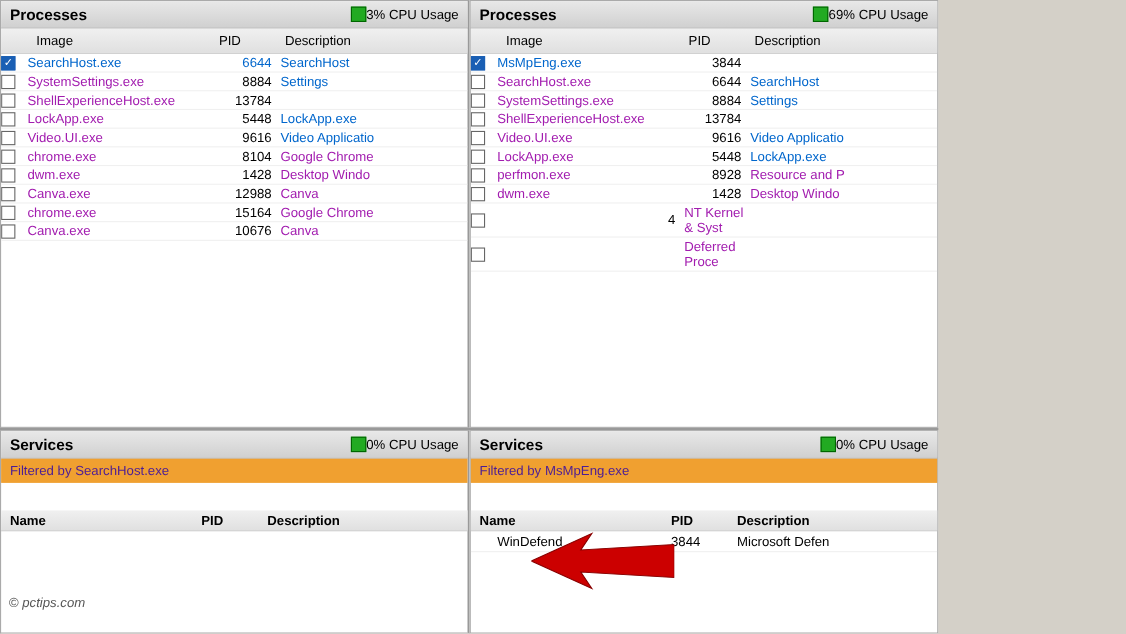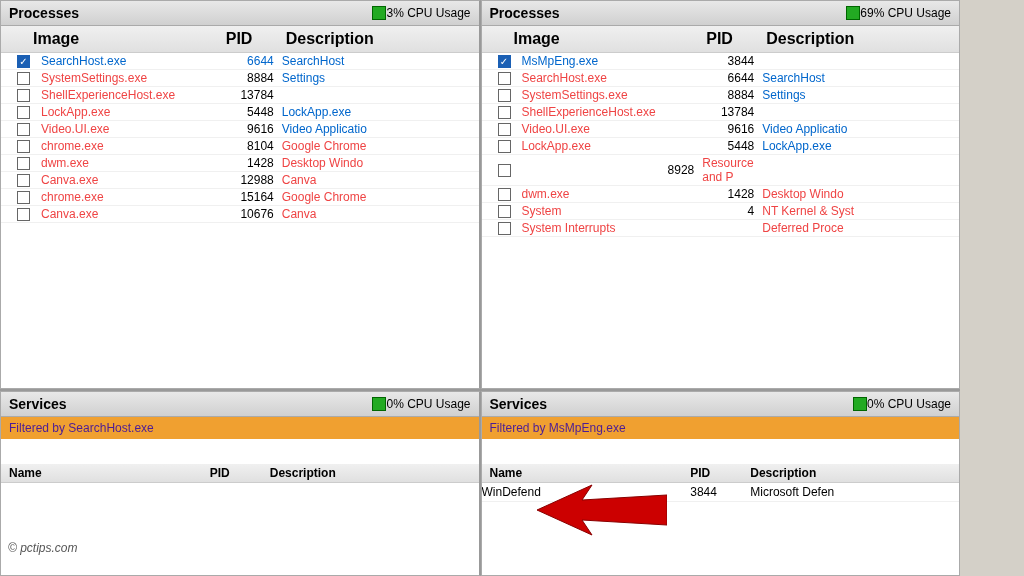--- a/index.html
+++ b/index.html
@@ -8,21 +8,21 @@
       font-size: 12px;
       background: #d4d0c8;
       width: 1024px;
       height: 576px;
       overflow: hidden;
       position: relative;
     }
     .main-container {
       display: flex;
       flex-direction: column;
-      width: 960px;
+      width: 853px;
       height: 576px;
     }
     .top-row {
       display: flex;
       flex: 1;
       border-bottom: 2px solid #999;
     }
     .bottom-row {
       display: flex;
       height: 185px;
@@ -62,31 +62,31 @@
       height: 14px;
       background: #22aa22;
       border: 1px solid #006600;
     }
     .table-header {
       display: grid;
       grid-template-columns: 24px 1fr 60px 1fr;
       background: linear-gradient(to bottom, #f0f0f0, #e0e0e0);
       border-bottom: 1px solid #ccc;
       padding: 2px 4px;
-      font-weight: bold;
-      font-size: 16px;
+      font-weight: normal;
+      font-size: 12px;
     }
     .table-body {
       overflow-y: auto;
       flex: 1;
     }
     .table-row {
       display: grid;
       grid-template-columns: 24px 1fr 60px 1fr;
-      padding: 1px 16px;
+      padding: 1px 0;
       border-bottom: 1px solid #f0f0f0;
       align-items: center;
     }
     .checkbox {
       width: 13px;
       height: 13px;
       border: 1px solid #666;
       background: #fff;
       display: flex;
       align-items: center;
@@ -99,21 +99,21 @@
     .checkbox.checked::after {
       content: '✓';
       color: #fff;
       font-size: 10px;
     }
     .link-blue {
       color: #0066cc;
       cursor: pointer;
     }
     .text-normal {
-      color: #ef4444;
+      color: #a21caf;
     }
     .pid-col {
       color: #0066cc;
       text-align: right;
       padding-right: 8px;
     }
     .pid-col-black {
       color: #000;
       text-align: right;
       padding-right: 8px;
@@ -147,21 +147,21 @@
       font-weight: bold;
       margin-top: 25px;
     }
     .services-table-body {
       flex: 1;
       overflow: hidden;
     }
     .services-row {
       display: grid;
       grid-template-columns: 1fr 60px 1fr;
-      padding: 2px 0;
+      padding: 2px 24px;
       border-bottom: 1px solid #f0f0f0;
     }
     .watermark {
       position: absolute;
       bottom: 21px;
       left: 8px;
       font-style: italic;
       color: #555;
       font-size: 12px;
     }
@@ -296,38 +296,37 @@
           <span class="link-blue">Video Applicatio</span>
         </div>
         <div class="table-row">
           <div class="checkbox"></div>
           <span class="text-normal">LockApp.exe</span>
           <span class="pid-col-black">5448</span>
           <span class="link-blue">LockApp.exe</span>
         </div>
         <div class="table-row">
           <div class="checkbox"></div>
+          <span class="text-normal">perfmon.exe</span>
           <span class="pid-col-black">8928</span>
           <span class="text-normal">Resource and P</span>
         </div>
         <div class="table-row">
           <div class="checkbox"></div>
           <span class="text-normal">dwm.exe</span>
           <span class="pid-col-black">1428</span>
           <span class="text-normal">Desktop Windo</span>
         </div>
         <div class="table-row">
           <div class="checkbox"></div>
-          <span class="text-normal">System</span>
           <span class="pid-col-black">4</span>
           <span class="text-normal">NT Kernel &amp; Syst</span>
         </div>
         <div class="table-row">
           <div class="checkbox"></div>
-          <span class="text-normal">System Interrupts</span>
           <span class="pid-col-black"></span>
           <span class="text-normal">Deferred Proce</span>
         </div>
       </div>
     </div>
   </div>
 
   <div class="bottom-row">
 
     <div class="services-panel">

